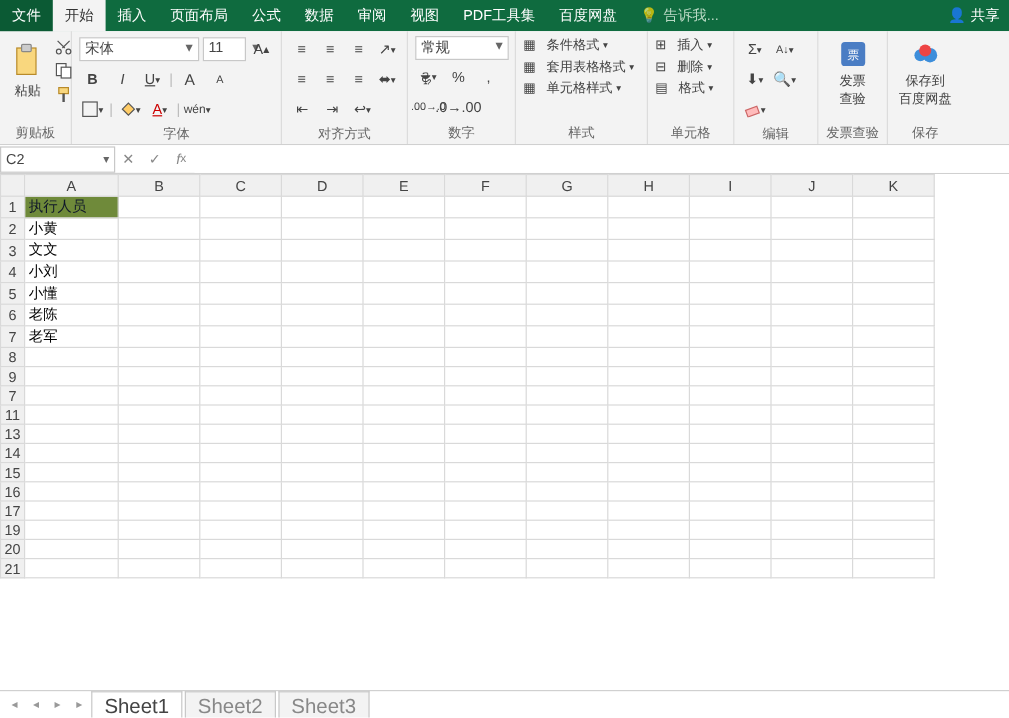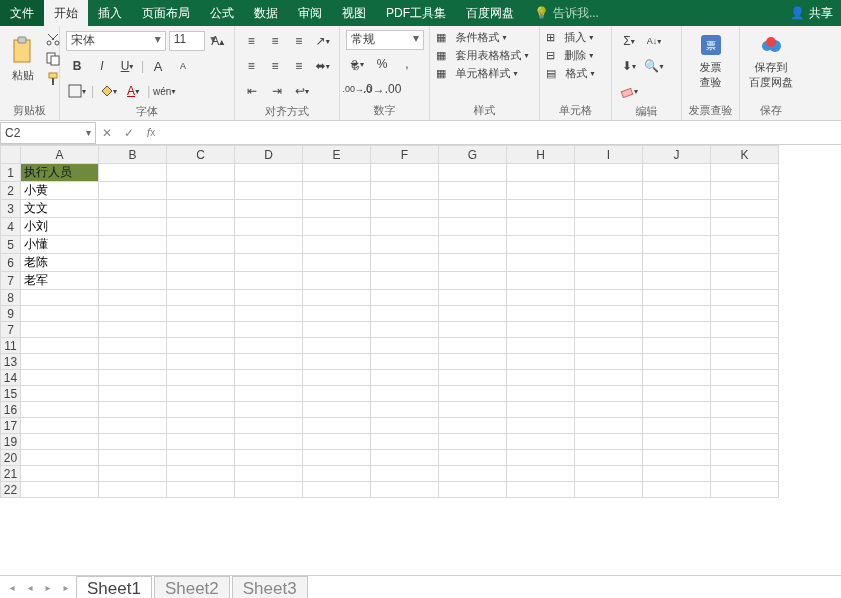--- a/index.html
+++ b/index.html
@@ -563,34 +563,20 @@
           <td class="cell"></td>
           <td class="cell"></td>
           <td class="cell"></td>
           <td class="cell"></td>
           <td class="cell"></td>
           <td class="cell"></td>
           <td class="cell"></td>
           <td class="cell"></td>
           <td class="cell"></td>
         </tr>
-        <tr>
-          <th class="rowhdr">22</th>
-          <td class="cell"></td>
-          <td class="cell"></td>
-          <td class="cell"></td>
-          <td class="cell"></td>
-          <td class="cell"></td>
-          <td class="cell"></td>
-          <td class="cell"></td>
-          <td class="cell"></td>
-          <td class="cell"></td>
-          <td class="cell"></td>
-          <td class="cell"></td>
-        </tr>
       </tbody>
     </table>
 </div>
 
 <div class="sheettabs">
   <div class="navbtn">◂</div>
   <div class="navbtn">◂</div>
   <div class="navbtn">▸</div>
   <div class="navbtn">▸</div>
   <div class="sheettab">Sheet1</div>

